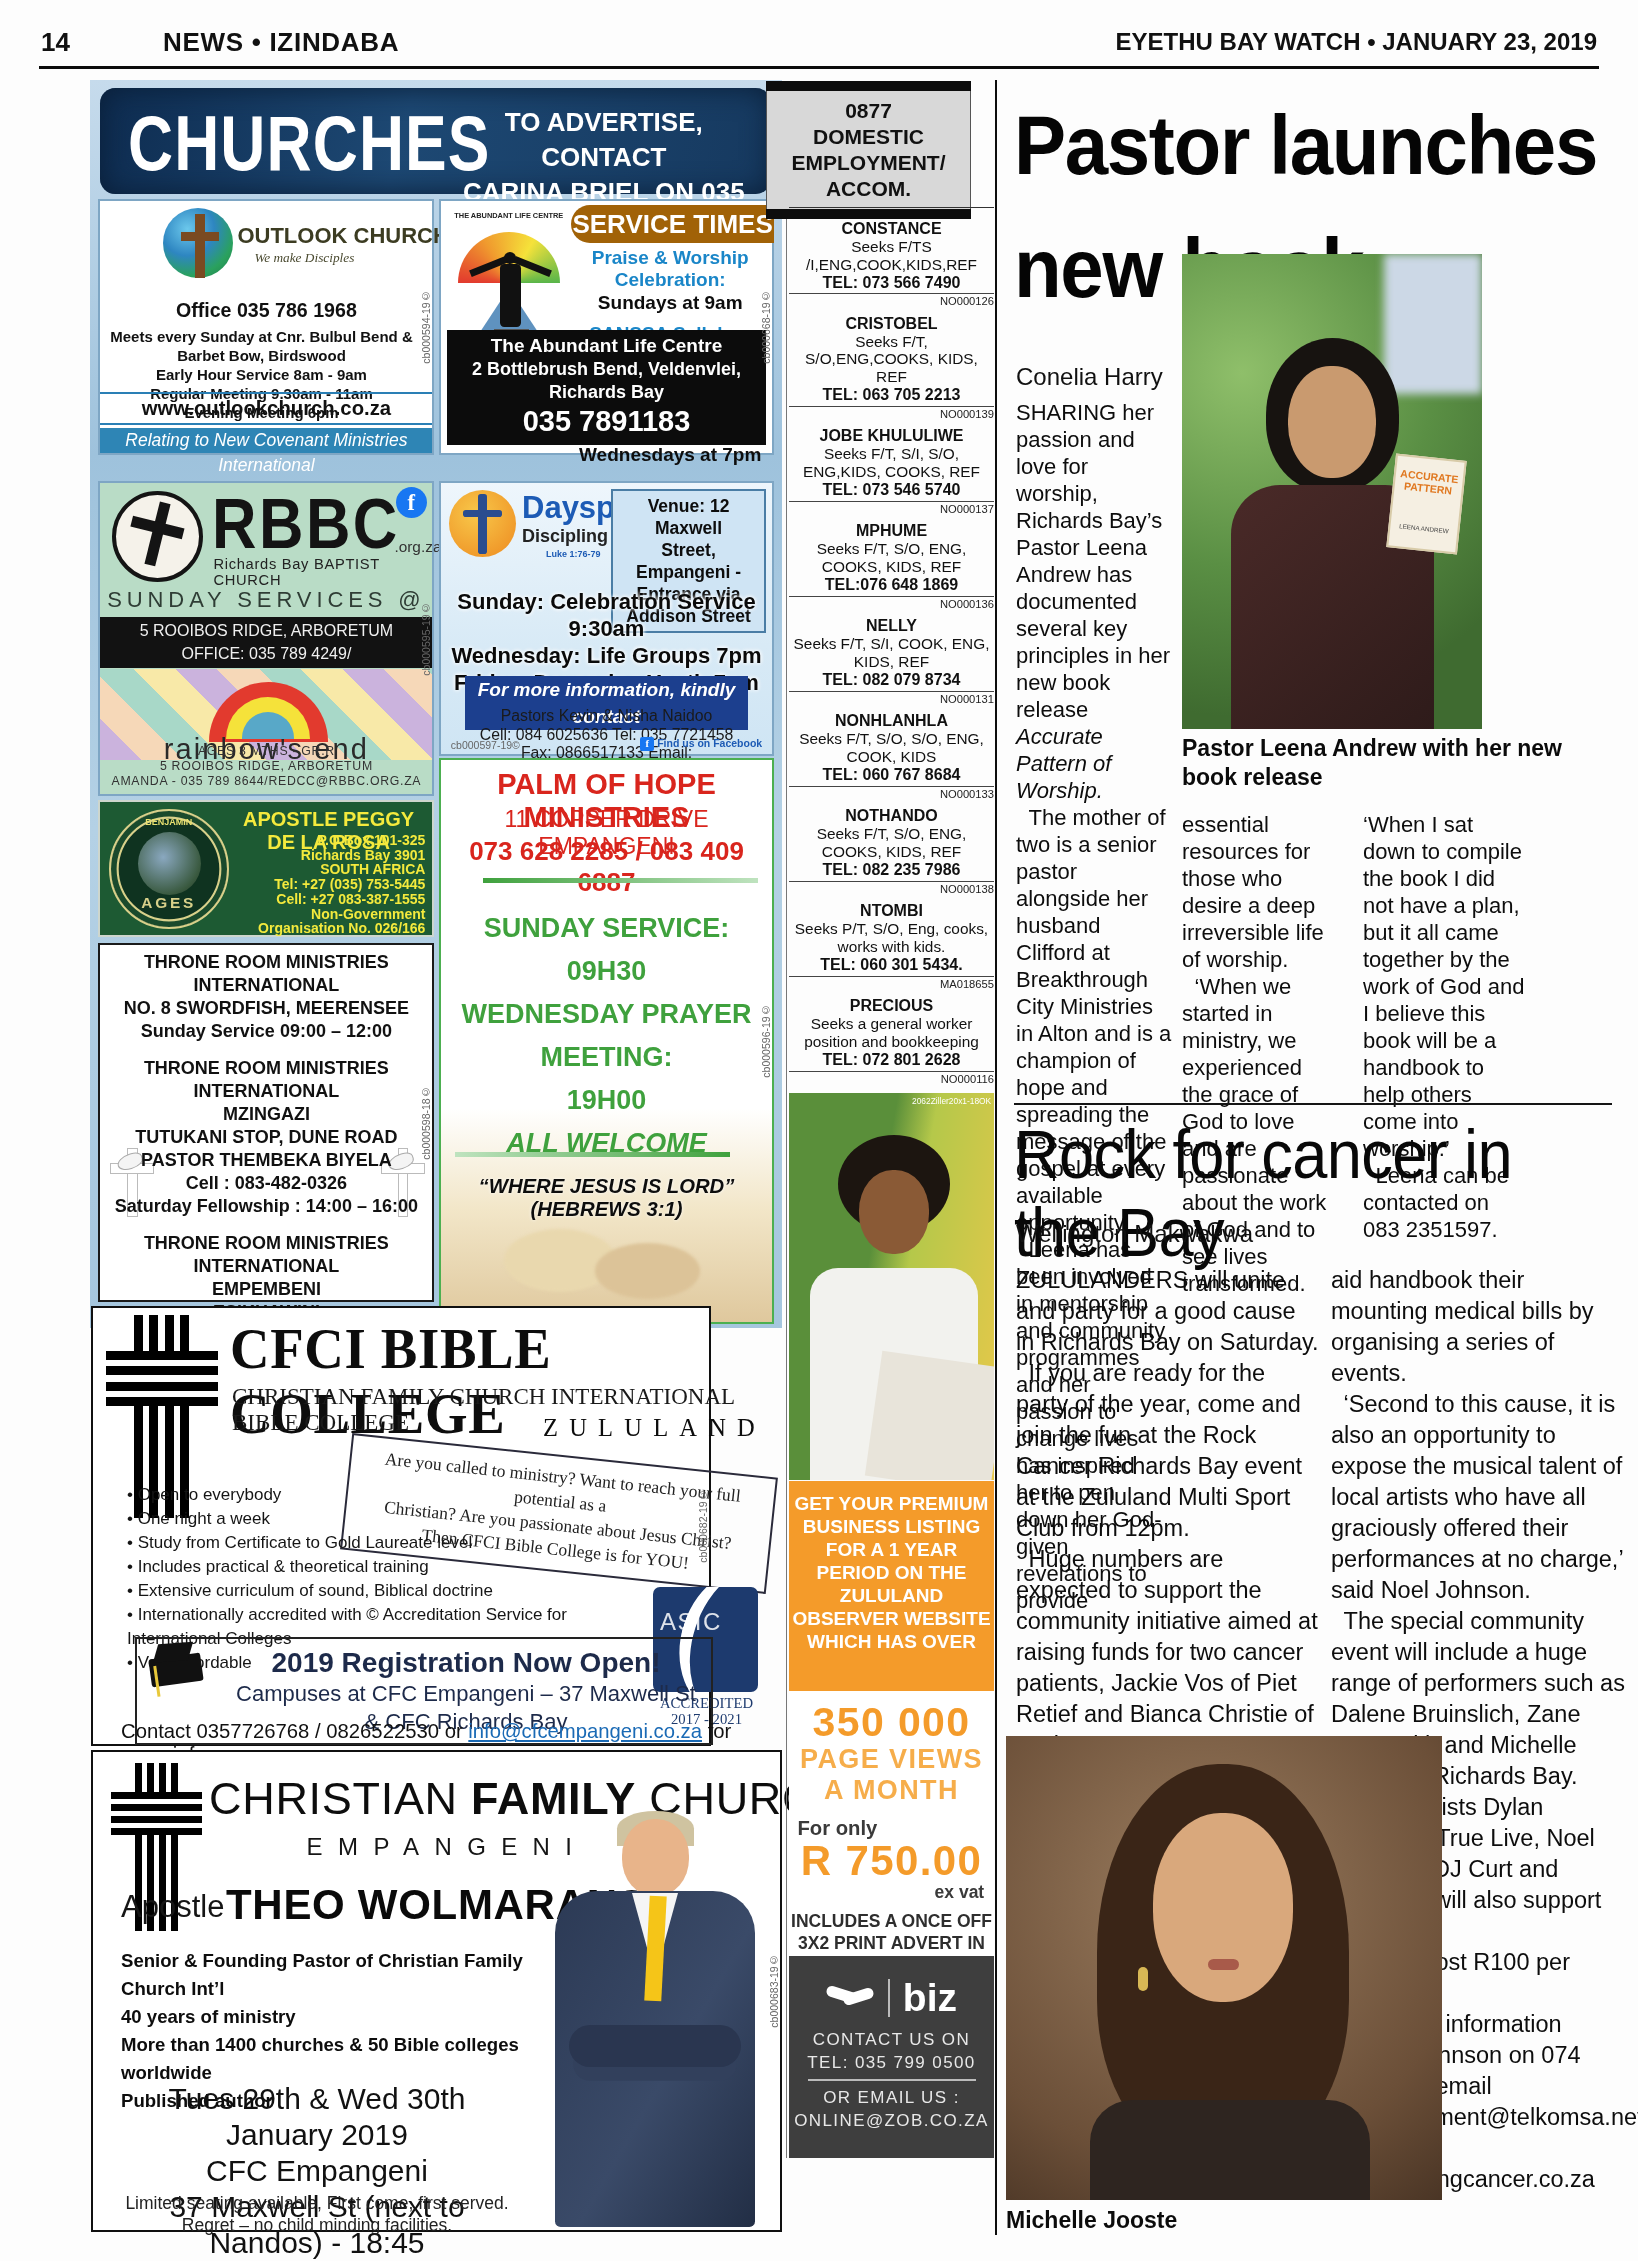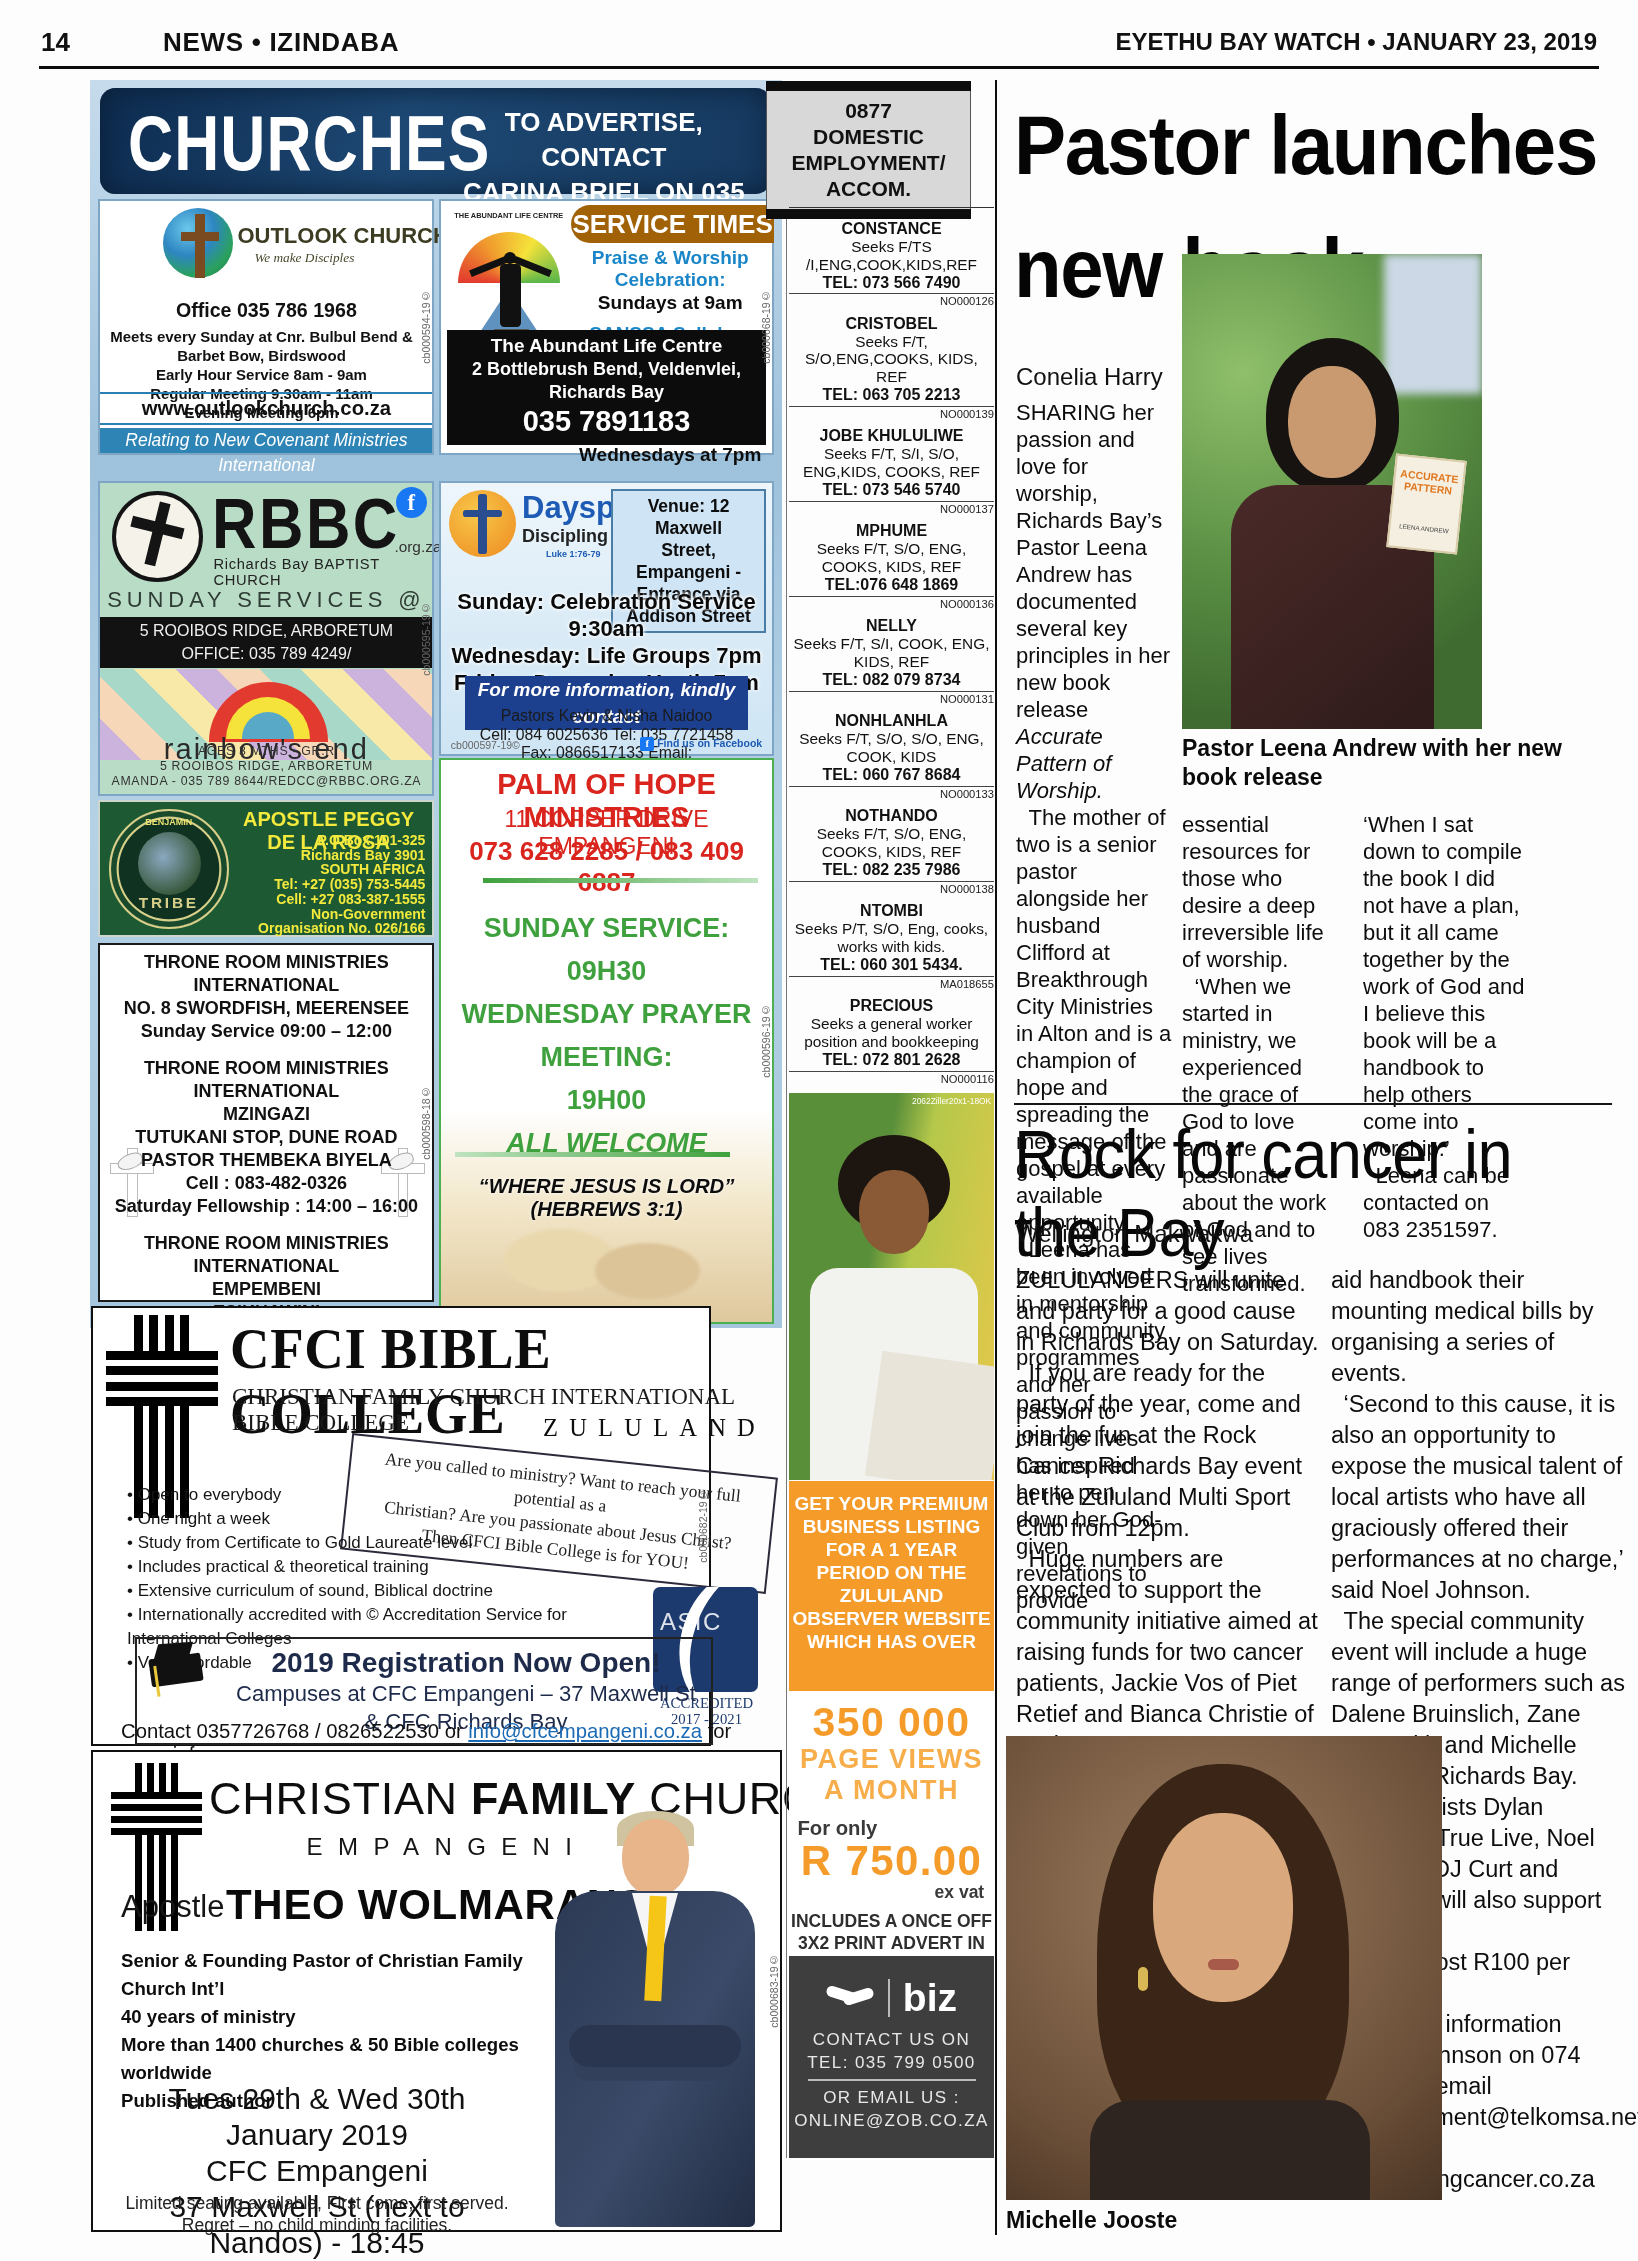--- a/index.html
+++ b/index.html
@@ -446,21 +446,21 @@
       <div class="abs pm-verse">“WHERE JESUS IS LORD” (HEBREWS 3:1)</div>
       <div class="abs pm-hand1"></div>
       <div class="abs pm-hand2"></div>
       <div class="vcode">cb000596-19©</div>
     </div>
 
     <div class="ad ad-peggy">
       <div class="abs pg-circ">
         <div class="pg-top">BENJAMIN</div>
         <div class="pg-inner"></div>
-        <div class="pg-mid">TRIBE</div>
+        <div class="pg-mid">AGES</div>
       </div>
       <div class="abs pg-title">APOSTLE PEGGY DE LA ROSA</div>
       <div class="abs pg-lines">
 
       <div>P.O Box 101-325</div>
           <div>Richards Bay 3901</div>
           <div>SOUTH AFRICA</div>
           <div>Tel: +27 (035) 753-5445</div>
           <div>Cell: +27 083-387-1555</div>
           <div>Non-Government</div>

